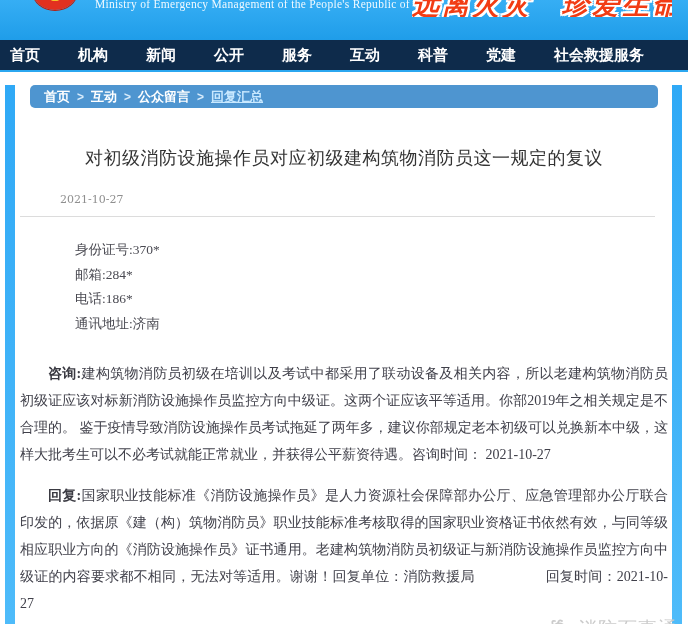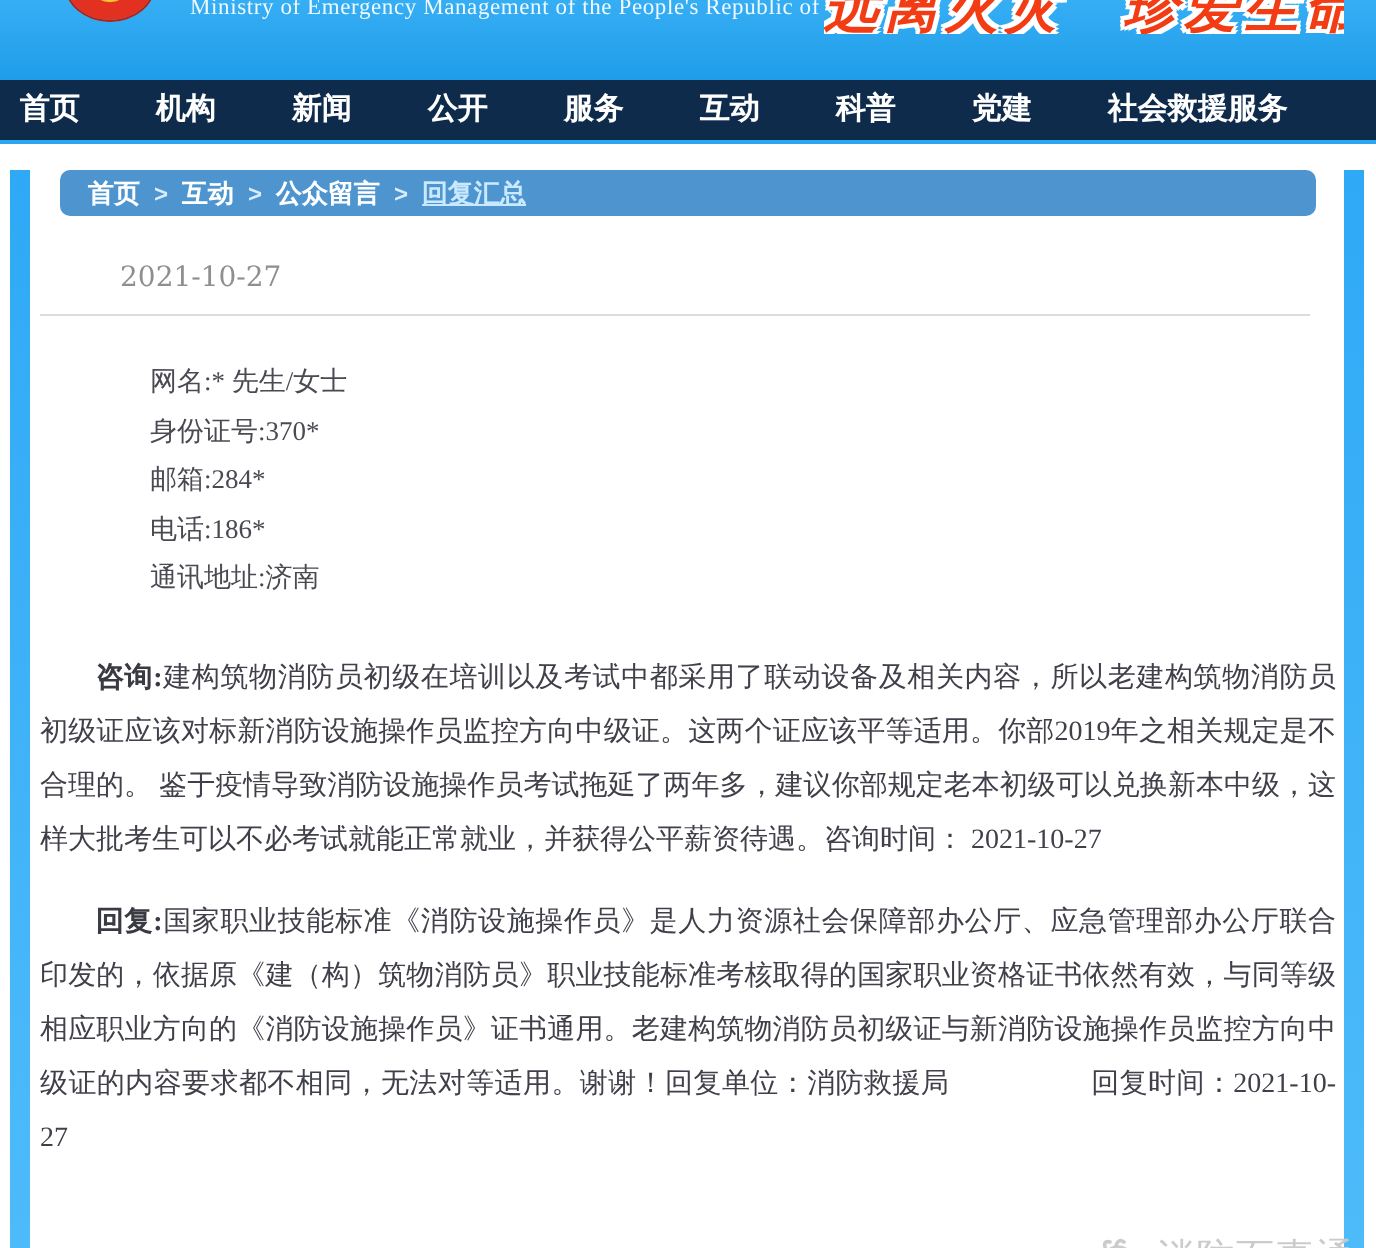--- a/index.html
+++ b/index.html
@@ -69,21 +69,21 @@
   .crumb-sep { color: #d9ecfb; margin: 0 7px; font-size: 12px; }
 
   
   .article-title {
     margin-top: 38px; text-align: center;
     font-size: 18px; color: #333333; letter-spacing: 0.5px; font-weight: 400;
   }
   .article-date {
     margin: 23px 0 0 60px;
     font-family: "DejaVu Serif", "Liberation Serif", serif;
-    font-size: 14px; color: #8f8f8f;
+    font-size: 11px; color: #8f8f8f;
   }
   .divider { margin: 10px 33px 0 20px; border: none; border-top: 1px solid #dcdcdc; height: 0; }
 
   .fields { margin: 21px 0 0 75px; }
   .field-line {
     font-family: "Liberation Serif", "DejaVu Serif", serif;
     font-size: 13.5px; color: #4a4a52; line-height: 24.5px;
   }
 
   .para {
@@ -133,25 +133,25 @@
   <div class="breadcrumb">
     <span class="crumb">首页</span>
     <span class="crumb-sep">&gt;</span>
     <span class="crumb">互动</span>
     <span class="crumb-sep">&gt;</span>
     <span class="crumb">公众留言</span>
     <span class="crumb-sep">&gt;</span>
     <span class="crumb current">回复汇总</span>
   </div>
 
+  <h1 class="article-title">对初级消防设施操作员对应初级建构筑物消防员这一规定的复议</h1>
   <div class="article-date">2021-10-27</div>
   <hr class="divider">
 
   <div class="fields">
-    <div class="field-line">网名:* 先生/女士</div>
     <div class="field-line">身份证号:370*</div>
     <div class="field-line">邮箱:284*</div>
     <div class="field-line">电话:186*</div>
     <div class="field-line">通讯地址:济南</div>
   </div>
 
   <p class="para inquiry"><b>咨询:</b><span>建构筑物消防员初级在培训以及考试中都采用了联动设备及相关内容，所以老建构筑物消防员初级证应该对标新消防设施操作员监控方向中级证。这两个证应该平等适用。你部2019年之相关规定是不合理的。 鉴于疫情导致消防设施操作员考试拖延了两年多，建议你部规定老本初级可以兑换新本中级，这样大批考生可以不必考试就能正常就业，并获得公平薪资待遇。咨询时间： 2021-10-27</span></p>
 
   <p class="para reply"><b>回复:</b><span>国家职业技能标准《消防设施操作员》是人力资源社会保障部办公厅、应急管理部办公厅联合印发的，依据原《建（构）筑物消防员》职业技能标准考核取得的国家职业资格证书依然有效，与同等级相应职业方向的《消防设施操作员》证书通用。老建构筑物消防员初级证与新消防设施操作员监控方向中级证的内容要求都不相同，无法对等适用。谢谢！回复单位：消防救援局　　　　　回复时间：2021-10-27</span></p>
 

